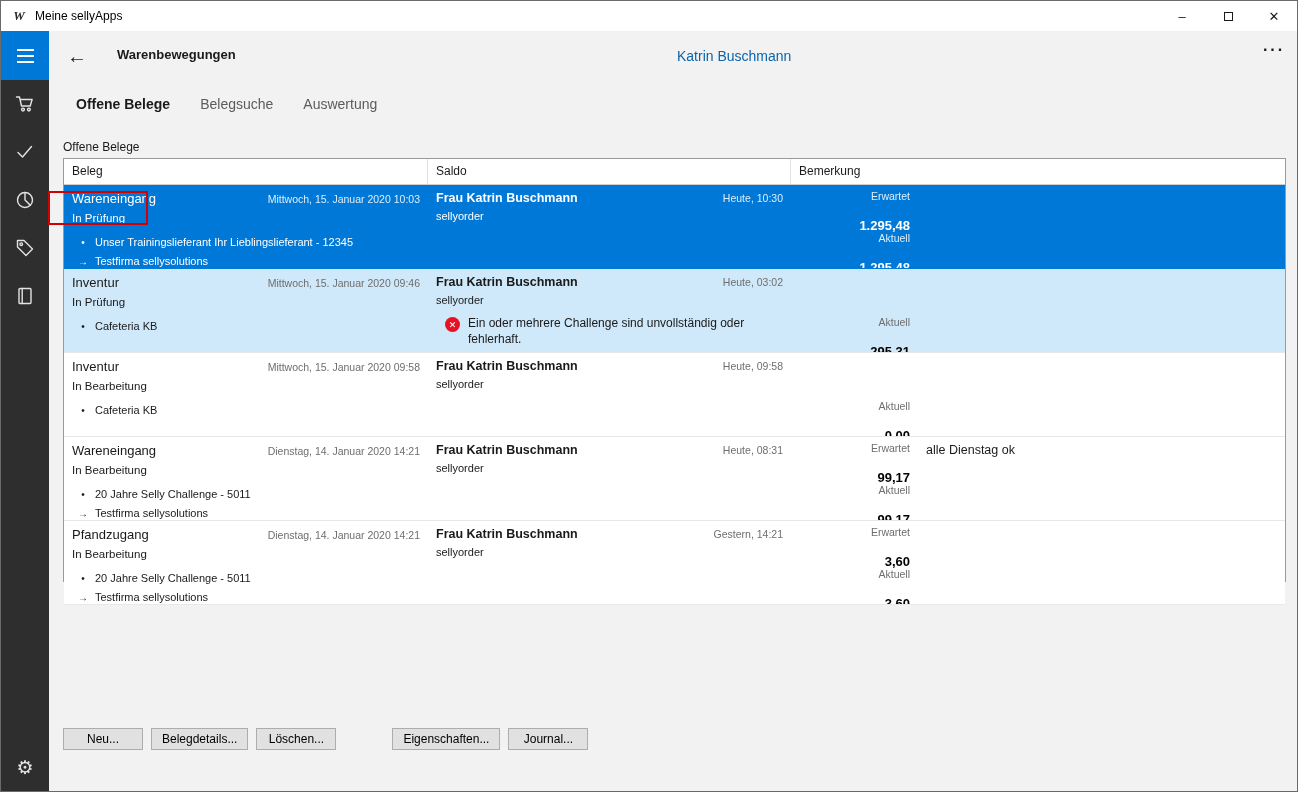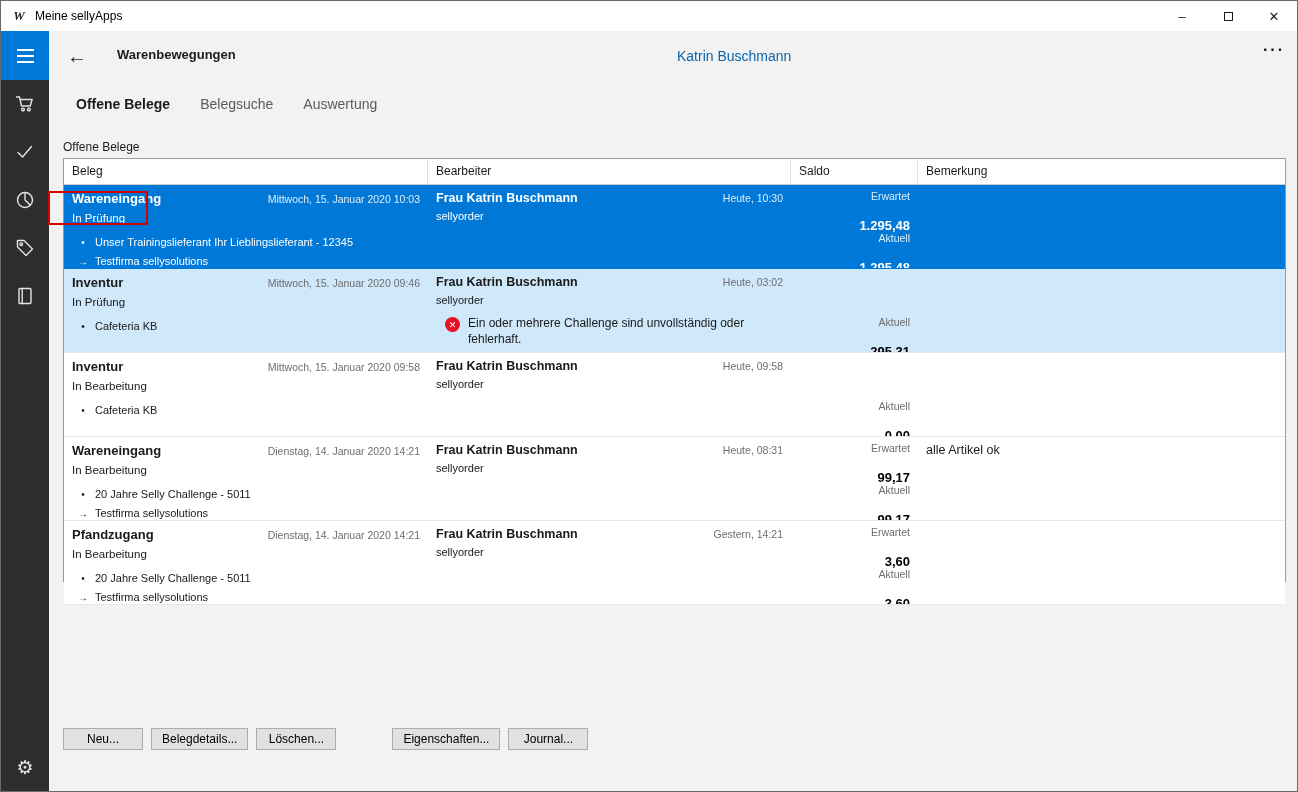--- a/index.html
+++ b/index.html
@@ -56,21 +56,21 @@
   .th { font-size:12px; color:#1a1a1a; line-height:25px; padding-left:8px; border-right:1px solid #e2e2e2; }
   .th:last-child { border-right:none; }
 
   .row { display:grid; grid-template-columns:364px 363px 127px 1fr; height:84px;
          background:#fff; border-bottom:1px solid #e8e8e8; }
   .row.selected { background:#0078d7; border-bottom-color:#0078d7; }
   .row.highlight { background:#cfe8fa; }
 
   .cell { position:relative; padding:6px 8px 0 8px; overflow:hidden; }
   .line1 { display:flex; justify-content:space-between; align-items:baseline; }
-  .type { font-size:13px; font-weight:bold; color:#1a1a1a;text-align:center; }
+  .type { font-size:13px; font-weight:normal; color:#1a1a1a;text-align:center; }
   .date { font-size:10.5px; color:#6e6e6e; white-space:nowrap; }
   .status { margin-top:6px; font-size:11.5px; color:#1a1a1a; }
   .details { margin-top:9px; }
   .detail { font-size:11px; color:#1a1a1a; line-height:19px; display:flex; gap:7px; padding-left:6px; }
   .marker { width:10px; text-align:center; font-size:10px; flex:0 0 auto; }
 
   .editor { font-size:12.5px; font-weight:bold; color:#1a1a1a; }
   .time { font-size:10.5px; color:#6e6e6e; white-space:nowrap; }
   .sub { margin-top:5px; font-size:11px; color:#1a1a1a; }
 
@@ -182,21 +182,20 @@
     <div class="tab active">Offene Belege</div>
     <div class="tab">Belegsuche</div>
     <div class="tab">Auswertung</div>
   </div>
 
   <div class="list-caption">Offene Belege</div>
 
   <div class="table">
     <div class="thead">
       <div class="th">Beleg</div>
-      <div class="th">Bearbeiter</div>
       <div class="th">Saldo</div>
       <div class="th">Bemerkung</div>
     </div>
 
     <div class="row selected">
       <div class="cell">
         <div class="line1">
           <span class="type">Wareneingang</span>
           <span class="date">Mittwoch, 15. Januar 2020 10:03</span>
         </div>
@@ -325,21 +324,21 @@
         <div class="pair pair-expected">
           <div class="pair-label">Erwartet</div>
           <div class="pair-value">99,17</div>
         </div>
         <div class="pair pair-actual">
           <div class="pair-label">Aktuell</div>
           <div class="pair-value">99,17</div>
         </div>
       </div>
       <div class="cell">
-        <div class="note">alle Artikel ok</div>
+        <div class="note">alle Dienstag ok</div>
       </div>
     </div>
 
     <div class="row">
       <div class="cell">
         <div class="line1">
           <span class="type">Pfandzugang</span>
           <span class="date">Dienstag, 14. Januar 2020 14:21</span>
         </div>
         <div class="status">In Bearbeitung</div>

